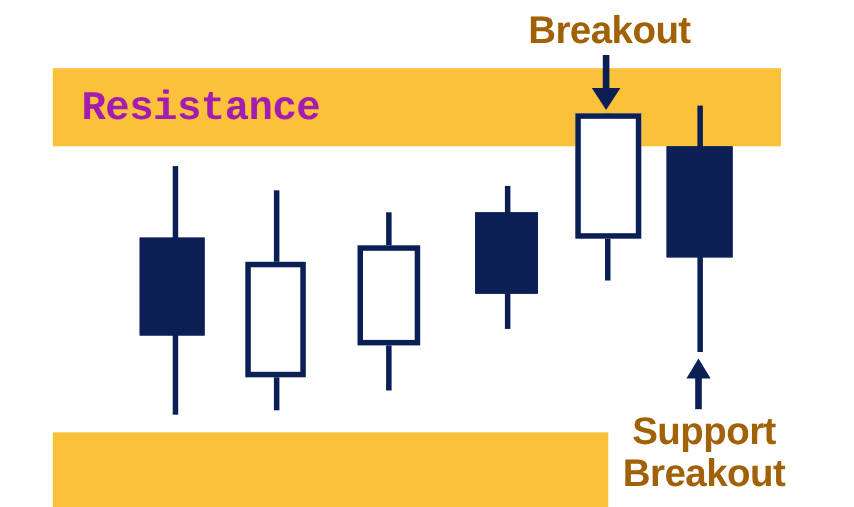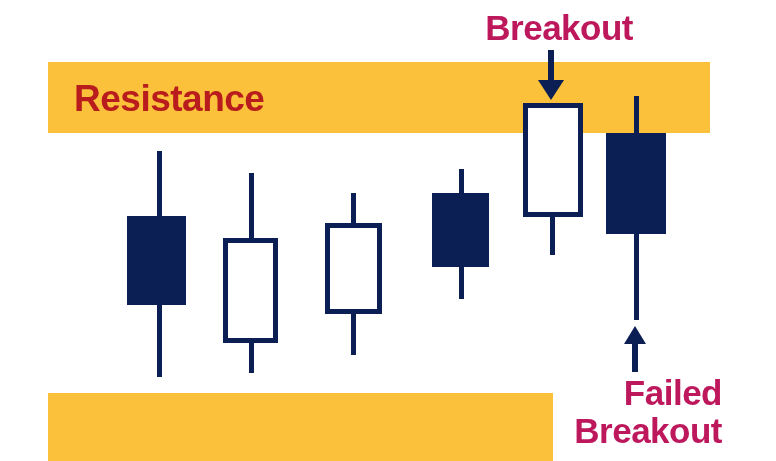--- a/index.html
+++ b/index.html
@@ -18,23 +18,23 @@
     overflow: hidden;
   }
 
   
   .zone-band {
     position: absolute;
     background: #FBC13B;
   }
   .zone-label {
     position: absolute;
-    color: #b91c1c;
+    color: #a21caf;
     font-weight: bold;
-    font-family: Liberation Sans, sans-serif;
+    font-family: Liberation Mono, monospace;
     letter-spacing: -0.5px;
     white-space: nowrap;
   }
 
   #resistance-band { left: 48px;  top: 62px;  width: 662px; height: 71px; }
   #support-band    { left: 48px;  top: 393px; width: 505px; height: 68px; }
 
   #resistance-label { left: 74px;  top: 78px;  font-size: 37px; }
   #support-label    { left: 77px;  top: 404px; font-size: 37px; }
 
@@ -54,26 +54,26 @@
     border: 3px solid #0B1F55;
   }
   .body.hollow {
     background: #ffffff;
     border: 5px solid #0B1F55;
   }
 
   
   .annotation-text {
     position: absolute;
-    color: #be185d;
+    color: #a16207;
     font-weight: bold;
     font-family: "Liberation Sans", sans-serif;
     letter-spacing: -0.5px;
     white-space: nowrap;
-    text-align: right;
+    text-align: center;
   }
   .arrow { position: absolute; }
   .arrow-shaft {
     position: absolute;
     width: 6px;
     background: #0B1F55;
     left: 50%;
     margin-left: -3px;
   }
   .arrow-head {
@@ -155,17 +155,17 @@
     <div class="arrow-shaft"></div>
     <div class="arrow-head down"></div>
   </div>
 
   <div class="arrow" id="failed-breakout-arrow">
     <div class="arrow-head up"></div>
     <div class="arrow-shaft"></div>
   </div>
 
   <div class="annotation-text" id="failed-breakout-label">
-    <span>Failed</span>
+    <span>Support</span>
     <span>Breakout</span>
   </div>
 
 </div>
 
 </body></html>

